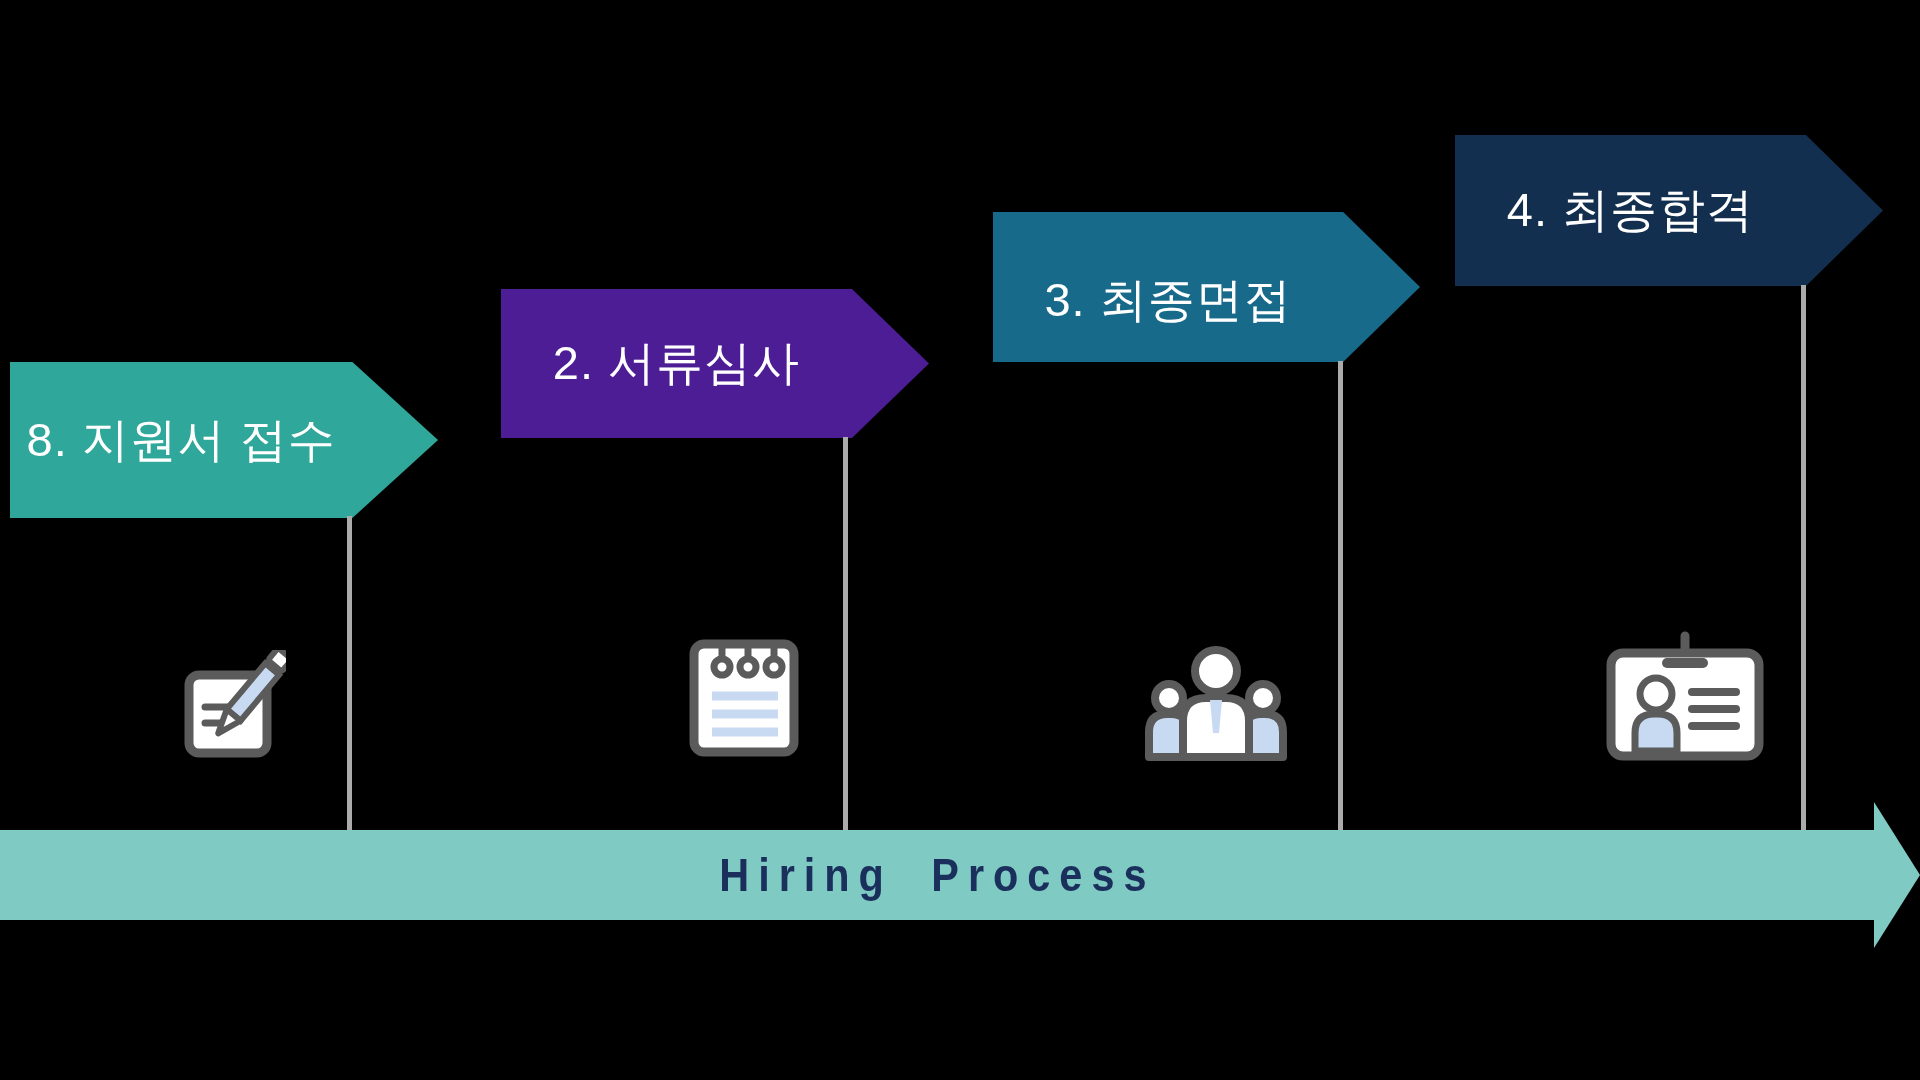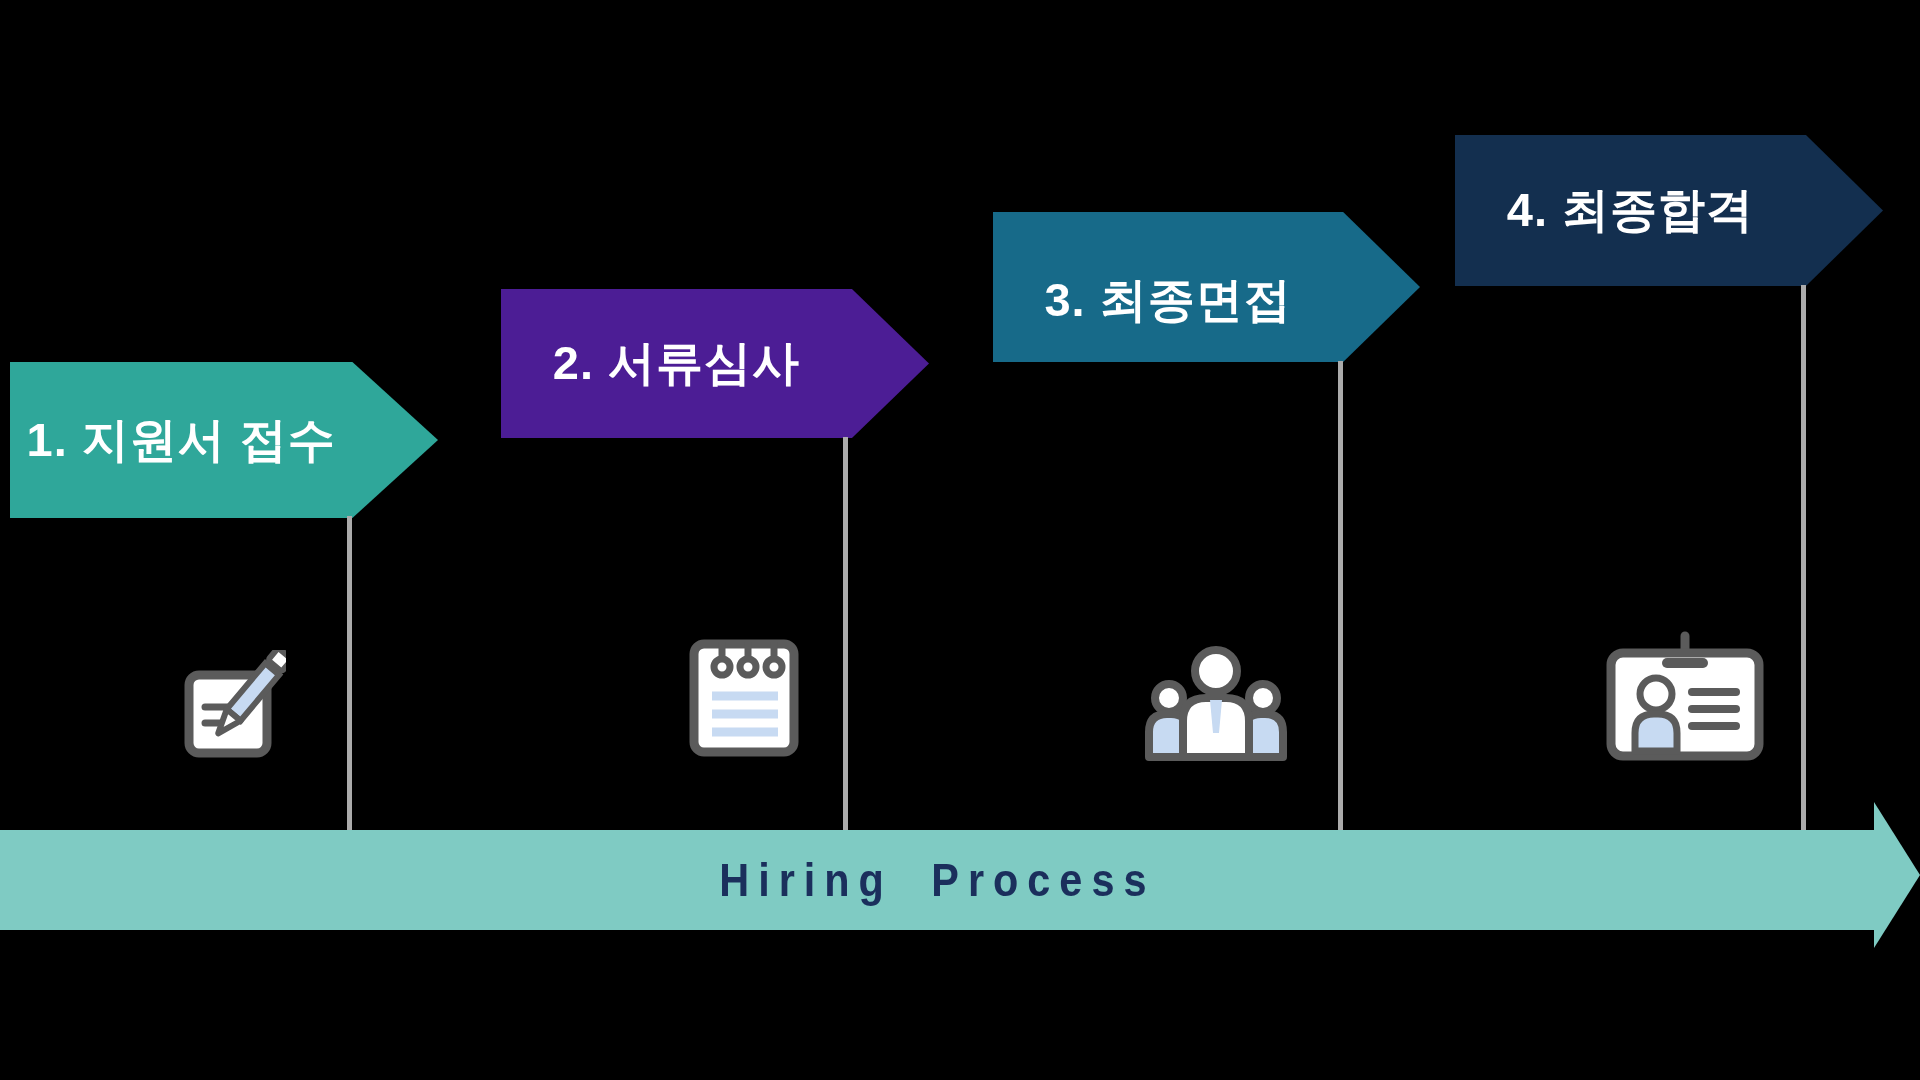--- a/index.html
+++ b/index.html
@@ -5,21 +5,21 @@
   html,body{margin:0;padding:0;background:#000;}
   #stage{
     position:relative;width:1920px;height:1080px;background:#000;overflow:hidden;
     font-family:"Liberation Sans",sans-serif;
   }
   
   .banner{position:absolute;}
   .banner .banner-label{
     position:absolute;top:0;bottom:0;left:0;
     display:flex;align-items:center;justify-content:center;
-    color:#fff;font-weight:bold;font-size:47px;letter-spacing:1px;
+    color:#fff;font-weight:normal;font-size:47px;letter-spacing:1px;
     white-space:nowrap;
   }
   #banner-1{left:10px;top:362px;width:428px;height:156px;
     clip-path:polygon(0 0,80% 0,100% 50%,80% 100%,0 100%);}
   #banner-1 .banner-label{width:80%;}
   #banner-2{left:501px;top:289px;width:428px;height:149px;
     clip-path:polygon(0 0,82% 0,100% 50%,82% 100%,0 100%);}
   #banner-2 .banner-label{width:82%;}
   #banner-3{left:993px;top:212px;width:427px;height:150px;
     clip-path:polygon(0 0,82% 0,100% 50%,82% 100%,0 100%);}
@@ -34,40 +34,40 @@
   #connector-3{left:1338px;top:361px;height:470px;}
   #connector-4{left:1801px;top:285px;height:546px;}
   
   .icon{position:absolute;}
   #icon-write{left:182px;top:650px;}
   #icon-notepad{left:686px;top:636px;}
   #icon-people{left:1141px;top:643px;}
   #icon-badge{left:1604px;top:630px;}
   
   #timeline-shaft{
-    position:absolute;left:0;top:830px;width:1874px;height:100px;
+    position:absolute;left:0;top:830px;width:1874px;height:90px;
     display:flex;align-items:center;justify-content:center;
   }
   #timeline-head{
     position:absolute;left:1874px;top:802px;width:0;height:0;
     border-top:73px solid transparent;border-bottom:73px solid transparent;
     border-left:46px solid #7FCBC3;
   }
   #timeline-label{
     font-weight:bold;font-size:46px;letter-spacing:10px;word-spacing:20px;
     transform:scaleX(0.9);white-space:nowrap;
   }
 </style>
 </head>
 <body>
 
 <div id="stage" style="background-color: rgb(0, 0, 0);">
 
   <div class="banner" id="banner-1" style="background-color: rgb(47, 167, 154);">
-    <span class="banner-label">1. 지원서 접수</span>
+    <span class="banner-label">8. 지원서 접수</span>
   </div>
   <div class="banner" id="banner-2" style="background-color: #4c1d95;">
     <span class="banner-label">2. 서류심사</span>
   </div>
   <div class="banner" id="banner-3" style="background-color: rgb(23, 106, 137);">
     <span class="banner-label">3. 최종면접</span>
   </div>
   <div class="banner" id="banner-4" style="background-color: rgb(19, 47, 79);">
     <span class="banner-label">4. 최종합격</span>
   </div>

